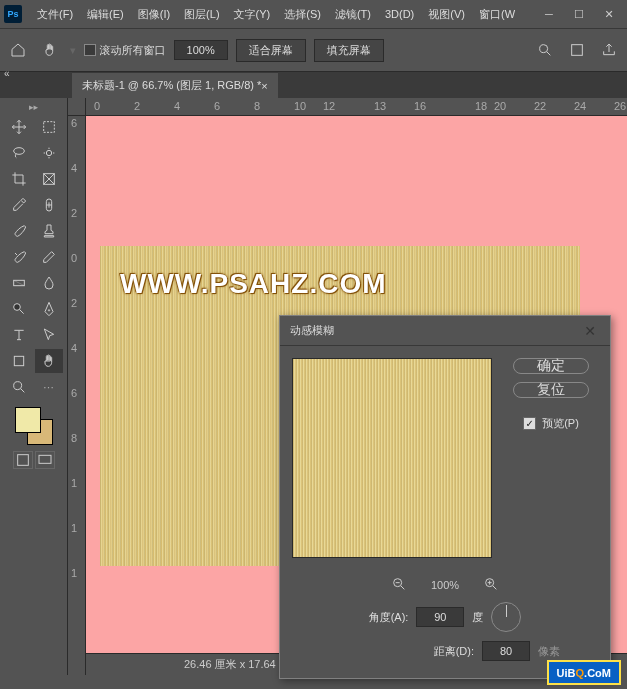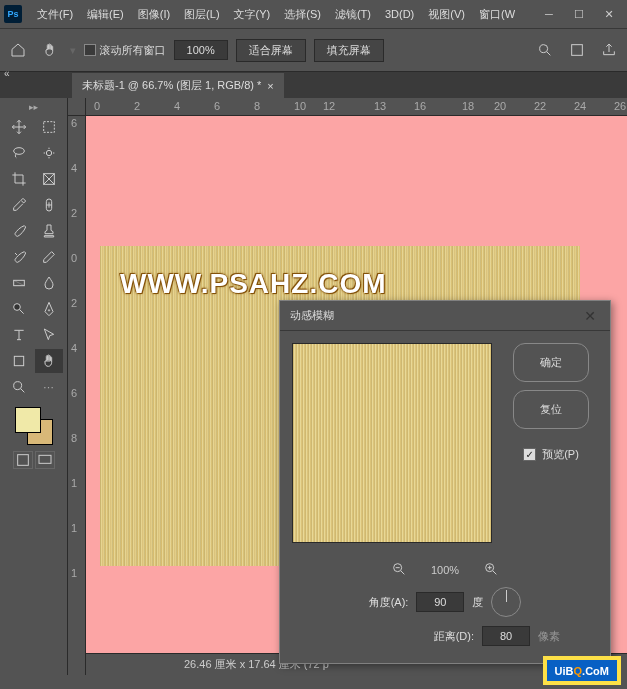--- a/index.html
+++ b/index.html
@@ -11,21 +11,21 @@
 .win-btn{width:28px;height:20px;display:flex;align-items:center;justify-content:center;color:#ccc;cursor:pointer}
 .optbar{height:44px;background:#535353;border-top:1px solid #383838;border-bottom:1px solid #2a2a2a;display:flex;align-items:center;padding:0 6px;gap:8px;color:#ddd}
 .icon-btn{width:24px;height:24px;display:flex;align-items:center;justify-content:center;color:#ccc;cursor:pointer}
 .opt-check{display:flex;align-items:center;gap:4px}
 .checkbox{width:12px;height:12px;border:1px solid #888;background:#3a3a3a}
 .ob-btn{padding:3px 12px;background:#454545;border:1px solid #2a2a2a;color:#ddd;cursor:pointer}
 .ob-btn.sel{background:#3a3a3a}
 .spacer{flex:1}
 .tabbar{height:26px;background:#3a3a3a;display:flex;align-items:flex-end;padding-left:72px}
 .expand-btn{position:absolute;left:4px;top:68px;color:#ccc;font-size:10px}
-.doc-tab{background:#535353;padding:5px 10px;color:#ddd;font-size:11px;display:flex;align-items:center;gap:6px;border-top:1px solid #383838}
+.doc-tab{background:#535353;padding:5px 10px;color:#ddd;font-size:11px;display:flex;align-items:center;gap:0;border-top:1px solid #383838}
 .main{display:flex;height:calc(100% - 112px)}
 .toolbar{width:68px;background:#535353;border-right:1px solid #2a2a2a;padding:4px 2px;display:flex;flex-direction:column;align-items:center}
 .tool-grid{display:grid;grid-template-columns:28px 28px;gap:2px}
 .tool{width:28px;height:24px;display:flex;align-items:center;justify-content:center;color:#ccc;cursor:pointer;position:relative}
 .tool.active{background:#3a3a3a}
 .swatches{margin-top:8px;position:relative;width:38px;height:38px}
 .sw-fg{width:26px;height:26px;background:#f0e9a8;border:1px solid #000;position:absolute;top:0;left:0;z-index:2}
 .sw-bg{width:26px;height:26px;background:#d8b878;border:1px solid #000;position:absolute;bottom:0;right:0}
 .qm{display:flex;gap:2px;margin-top:6px}
 .qm div{width:20px;height:18px;border:1px solid #666;display:flex;align-items:center;justify-content:center}
@@ -33,36 +33,36 @@
 .ruler-h{height:18px;background:#535353;border-bottom:1px solid #2a2a2a;margin-left:18px;display:flex;color:#aaa;font-size:9px;position:relative;overflow:hidden}
 .ruler-h span{position:absolute;top:2px}
 .ruler-v{width:18px;background:#535353;border-right:1px solid #2a2a2a;position:absolute;left:0;top:18px;bottom:0;color:#aaa;font-size:9px}
 .ruler-v span{display:block;padding:1px 3px;height:45px}
 .ruler-corner{width:18px;height:18px;background:#535353;position:absolute;left:0;top:0;border-right:1px solid #2a2a2a;border-bottom:1px solid #2a2a2a}
 .canvas-wrap{position:absolute;left:18px;top:18px;right:0;bottom:22px;background:#fca5a5}
 .canvas{position:absolute;left:14px;top:130px;width:480px;height:320px;background:linear-gradient(90deg,#d4b869,#e8d896,#d6ba6c,#e9d997,#d4b869,#e6d590,#d2b666);background-size:8px 100%}
 .canvas::before{content:"";position:absolute;inset:0;background:repeating-linear-gradient(90deg,rgba(0,0,0,.08) 0,rgba(0,0,0,.08) 1px,transparent 1px,transparent 2px,rgba(255,255,255,.08) 2px,rgba(255,255,255,.08) 3px,transparent 3px,transparent 4px)}
 .wm{position:absolute;left:20px;top:22px;color:#fff;font-size:28px;font-weight:bold;letter-spacing:1px;text-shadow:0 0 2px #84520a,0 0 3px #84520a,1px 1px 0 #84520a,-1px -1px 0 #84520a}
 .statusbar{position:absolute;left:18px;right:0;bottom:0;height:22px;background:#535353;border-top:1px solid #2a2a2a;color:#ccc;display:flex;align-items:center;padding:0 8px;font-size:11px}
-.dialog{position:absolute;right:16px;top:300px;width:332px;height:364px;background:#535353;border:1px solid #808080;box-shadow:2px 2px 8px rgba(0,0,0,.4);color:#ddd;z-index:10}
+.dialog{position:absolute;right:16px;top:315px;width:332px;height:364px;background:#535353;border:1px solid #808080;box-shadow:2px 2px 8px rgba(0,0,0,.4);color:#ddd;z-index:10}
 .dlg-title{height:30px;background:#535353;border-bottom:1px solid #383838;display:flex;align-items:center;padding:0 10px;font-size:12px}
 .dlg-close{margin-left:auto;width:20px;height:20px;display:flex;align-items:center;justify-content:center;cursor:pointer;color:#333;font-size:14px}
 .dlg-body{display:flex;padding:12px;gap:12px}
 .preview{width:200px;height:200px;background:linear-gradient(90deg,#d4b869,#e8d896,#d6ba6c,#e9d997,#d4b869);background-size:6px 100%;border:1px solid #2a2a2a;position:relative}
 .preview::before{content:"";position:absolute;inset:0;background:repeating-linear-gradient(90deg,rgba(0,0,0,.06) 0,rgba(0,0,0,.06) 1px,transparent 1px,transparent 3px)}
 .dlg-side{flex:1;display:flex;flex-direction:column;gap:8px;align-items:center}
-.dlg-btn{width:76px;height:39px;background:#535353;border:1px solid #888;border-radius:12px;color:#ddd;display:flex;align-items:center;justify-content:center;cursor:pointer;font-size:11px}
+.dlg-btn{width:76px;height:16px;background:#535353;border:1px solid #888;border-radius:12px;color:#ddd;display:flex;align-items:center;justify-content:center;cursor:pointer;font-size:14px}
 .dlg-chk{display:flex;align-items:center;gap:6px;margin-top:10px}
 .dlg-chk .cb{width:13px;height:13px;background:#ddd;border:1px solid #666;display:flex;align-items:center;justify-content:center;color:#222;font-size:10px}
 .zoom-row{display:flex;align-items:center;justify-content:center;gap:24px;height:30px;color:#ccc}
 .param-row{display:flex;align-items:center;justify-content:center;gap:8px;height:34px;color:#ddd}
 .num-input{width:48px;height:20px;background:#3a3a3a;border:1px solid #2a2a2a;color:#ddd;text-align:center;padding:2px}
 .angle-dial{width:30px;height:30px;border:1px solid #888;border-radius:50%;position:relative}
 .angle-dial::after{content:"";position:absolute;left:50%;top:2px;width:1px;height:12px;background:#ccc}
-.footer-brand{position:absolute;right:6px;bottom:4px;background:#0860c4;color:#fff;padding:3px 8px;font-size:13px;font-weight:bold;border:4px solid #fde047;z-index:20}
+.footer-brand{position:absolute;right:6px;bottom:4px;background:#0860c4;color:#fff;padding:3px 8px;font-size:13px;font-weight:bold;border:2px solid #fde047;z-index:20}
 .footer-brand .o{color:#ff9a00}
 svg{width:16px;height:16px;stroke:#ccc;fill:none;stroke-width:1.5}
 </style>
 </head>
 <body>
 
 <div class="titlebar">
   <div class="ps-logo">Ps</div>
   <div class="menu-item">文件(F)</div>
   <div class="menu-item">编辑(E)</div>
@@ -271,21 +271,21 @@
     <div class="ruler-h">
       <span style="left:8px">0</span>
         <span style="left:48px">2</span>
       <span style="left:88px">4</span>
         <span style="left:128px">6</span>
       <span style="left:168px">8</span>
         <span style="left:208px">10</span>
       <span style="left:237px">12</span>
         <span style="left:288px">13</span>
       <span style="left:328px">16</span>
-        <span style="left:376px">18</span>
+        <span style="left:389px">18</span>
       <span style="left:408px">20</span>
         <span style="left:448px">22</span>
       <span style="left:488px">24</span>
         <span style="left:528px">26</span>
     </div>
     <div class="ruler-v">
       <span>6</span>
         <span>4</span>
         <span>2</span>
       <span>0</span>

